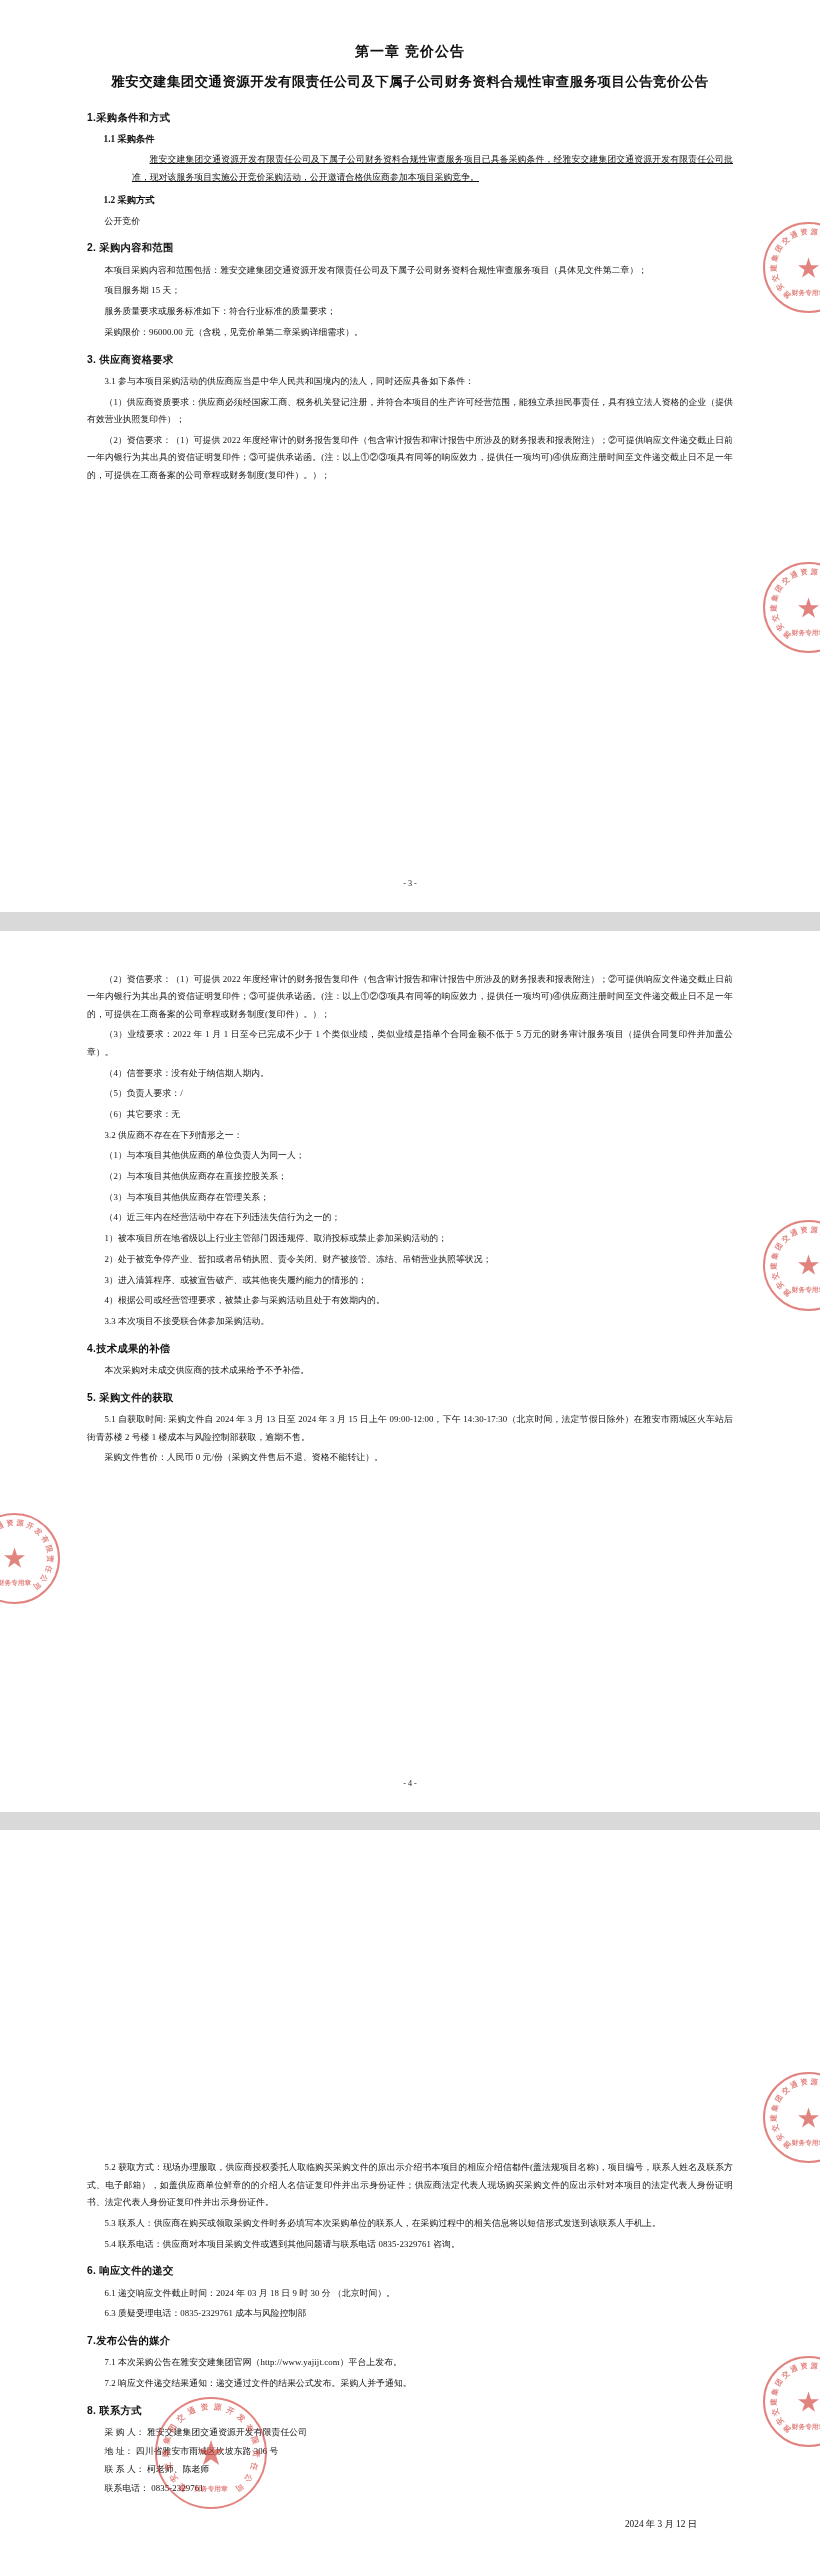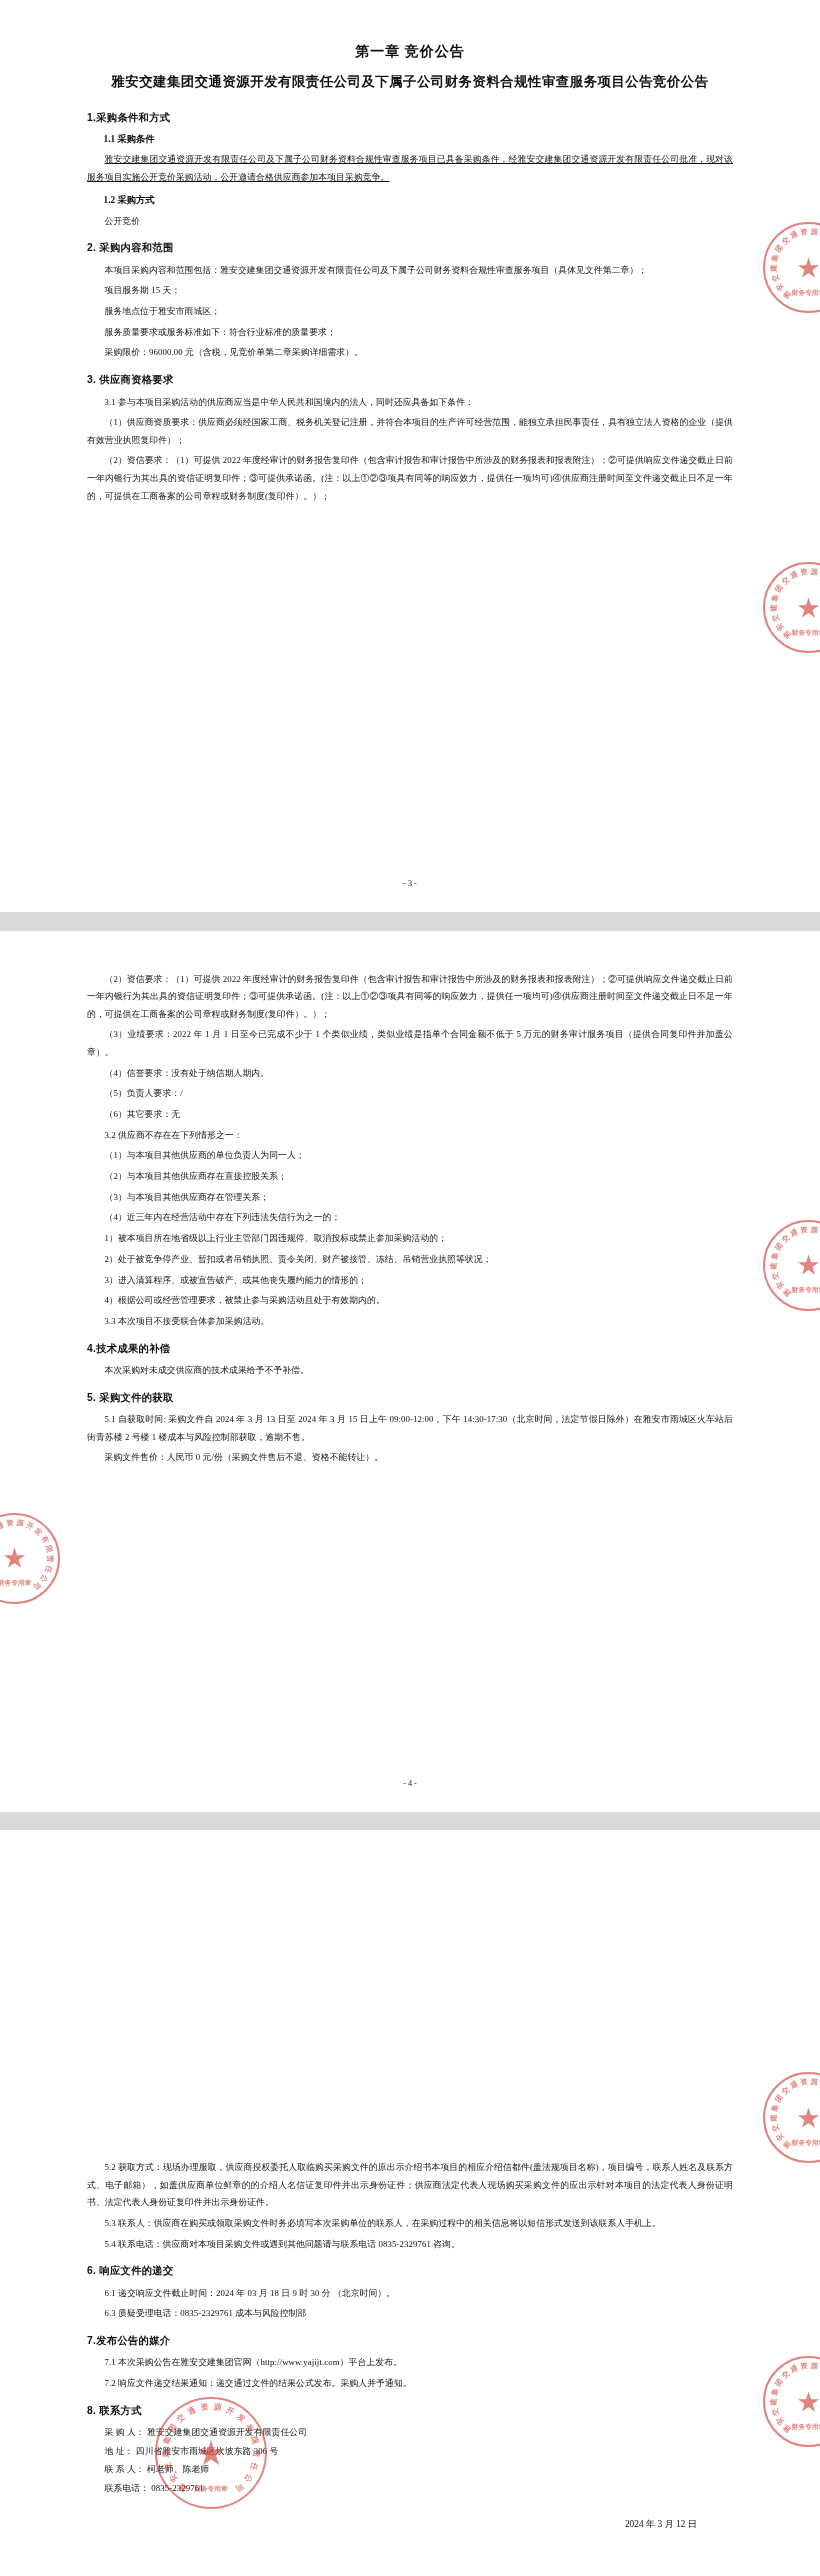--- a/index.html
+++ b/index.html
@@ -33,21 +33,21 @@
     height: 18.5px;
     background: #d9d9d9;
   }
   
   .chapter-title {
     text-align: center;
     font-size: 14px;
     font-weight: bold;
     letter-spacing: 1px;
     margin: 3.1px 0 11.3px 0;
-    font-family: Liberation Serif, serif;
+    font-family: Liberation Sans, sans-serif;
   }
   .main-title {
     text-align: center;
     font-size: 13.4px;
     font-weight: bold;
     line-height: 1.55;
     letter-spacing: 0.5px;
     margin: 0 0 17.5px 0;
     font-family: "Liberation Sans", sans-serif;
   }
@@ -66,21 +66,21 @@
     font-family: Liberation Serif, serif;
   }
   p {
     font-size: 8.8px;
     line-height: 2.0;
     margin: 0 0 3.1px 0;
     text-indent: 17.5px;
     text-align: justify;
     letter-spacing: 0.1px;
   }
-  .u { text-decoration: underline; }
+  .u { text-decoration: underline; margin-left: 45px; }
   .pagenum {
     position: absolute;
     bottom: 24px;
     left: 0;
     width: 100%;
     text-align: center;
     font-size: 8.2px;
     color: #222;
   }
   .date-line {
@@ -191,21 +191,20 @@
 
     <div class="h1">1.采购条件和方式</div>
     <div class="h2">1.1  采购条件</div>
     <p class="u">雅安交建集团交通资源开发有限责任公司及下属子公司财务资料合规性审查服务项目已具备采购条件，经雅安交建集团交通资源开发有限责任公司批准，现对该服务项目实施公开竞价采购活动，公开邀请合格供应商参加本项目采购竞争。</p>
     <div class="h2">1.2 采购方式</div>
     <p>公开竞价</p>
 
     <div class="h1">2. 采购内容和范围</div>
     <p>本项目采购内容和范围包括：雅安交建集团交通资源开发有限责任公司及下属子公司财务资料合规性审查服务项目（具体见文件第二章）；</p>
     <p>项目服务期 15 天；</p>
-    <p>服务地点位于雅安市雨城区；</p>
     <p>服务质量要求或服务标准如下：符合行业标准的质量要求；</p>
     <p>采购限价：96000.00 元（含税，见竞价单第二章采购详细需求）。</p>
 
     <div class="h1">3.  供应商资格要求</div>
     <p>3.1 参与本项目采购活动的供应商应当是中华人民共和国境内的法人，同时还应具备如下条件：</p>
     <p>（1）供应商资质要求：供应商必须经国家工商、税务机关登记注册，并符合本项目的生产许可经营范围，能独立承担民事责任，具有独立法人资格的企业（提供有效营业执照复印件）；</p>
     <p>（2）资信要求：（1）可提供 2022 年度经审计的财务报告复印件（包含审计报告和审计报告中所涉及的财务报表和报表附注）；②可提供响应文件递交截止日前一年内银行为其出具的资信证明复印件；③可提供承诺函。(注：以上①②③项具有同等的响应效力，提供任一项均可)④供应商注册时间至文件递交截止日不足一年的，可提供在工商备案的公司章程或财务制度(复印件）。）；</p>
 
     <div class="pagenum">- 3 -</div>
   </div>

